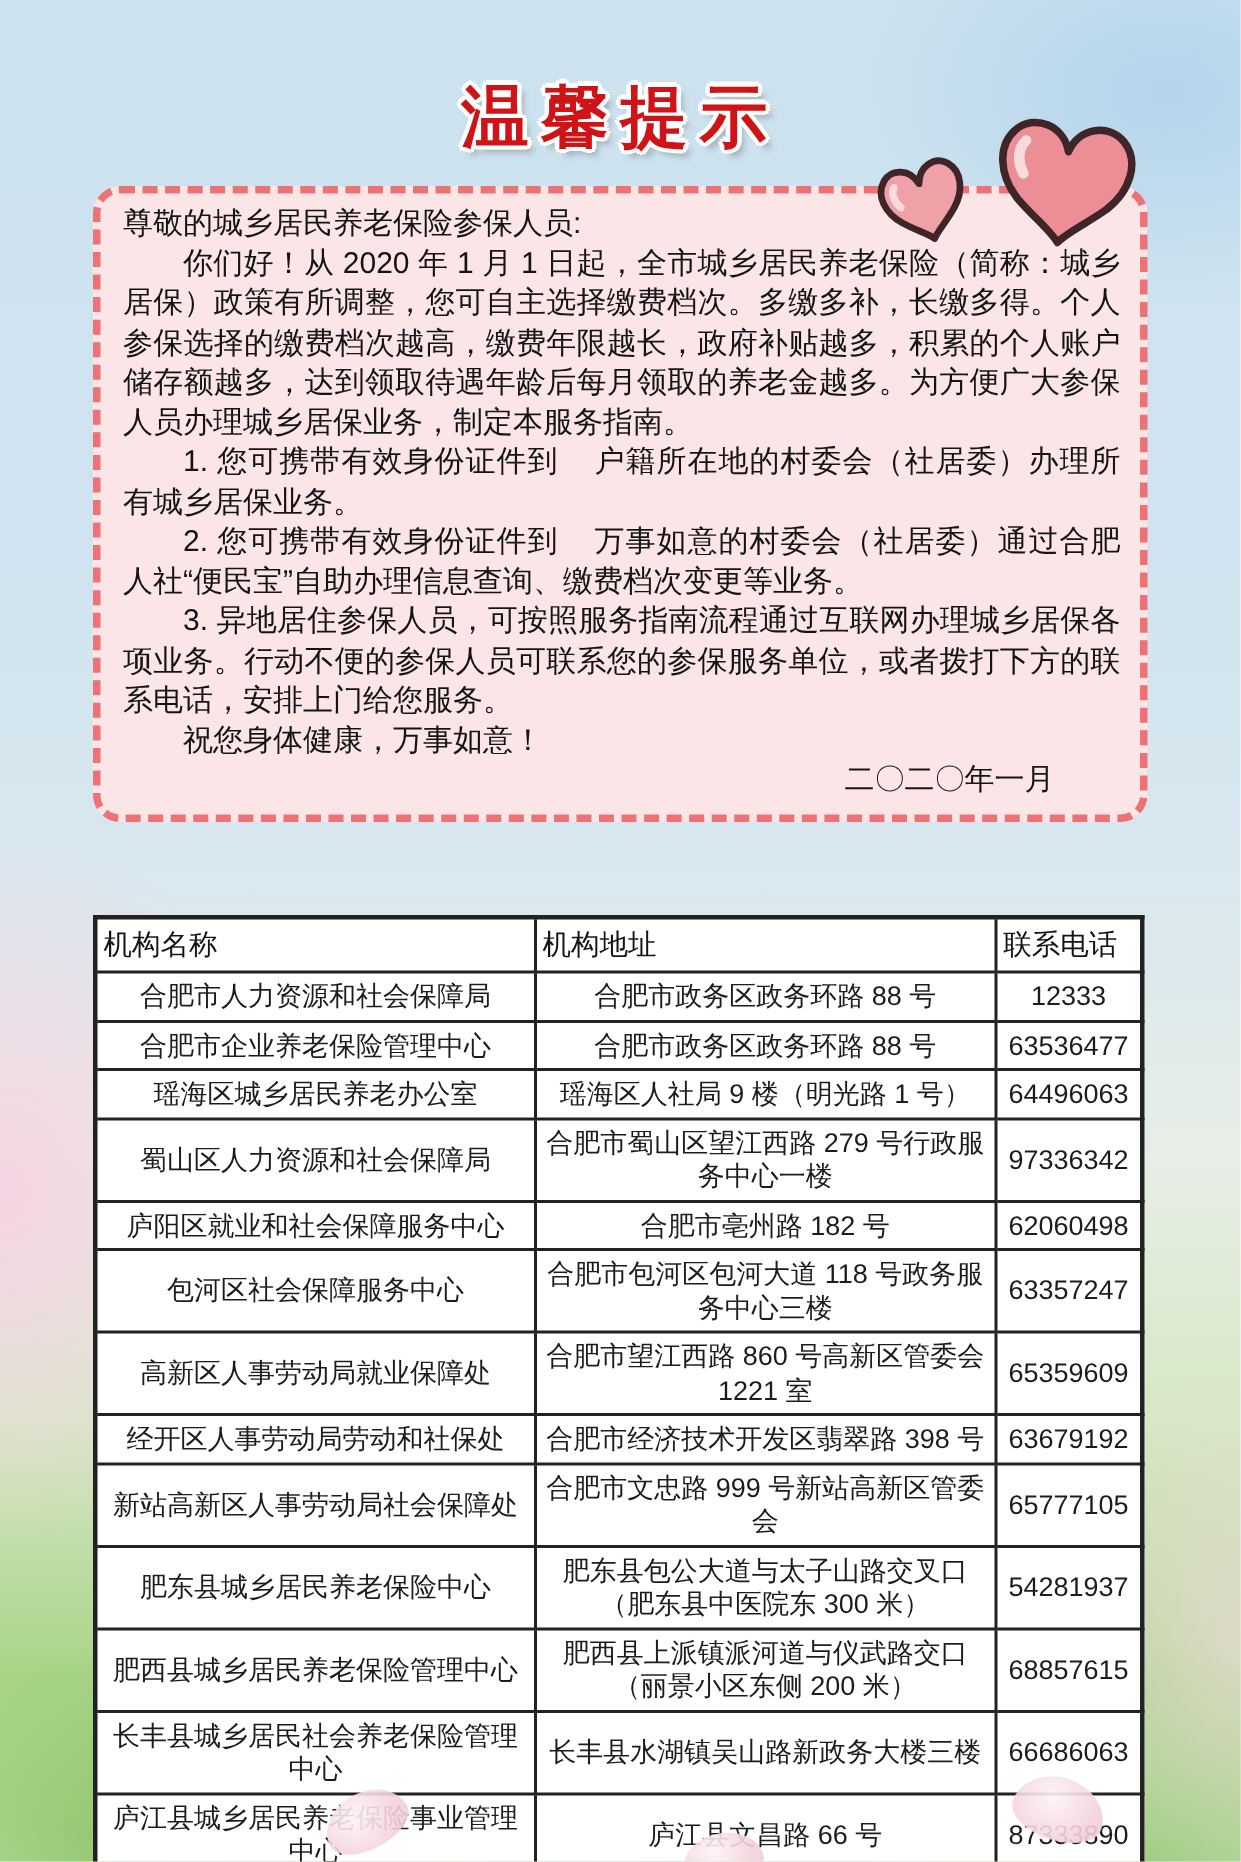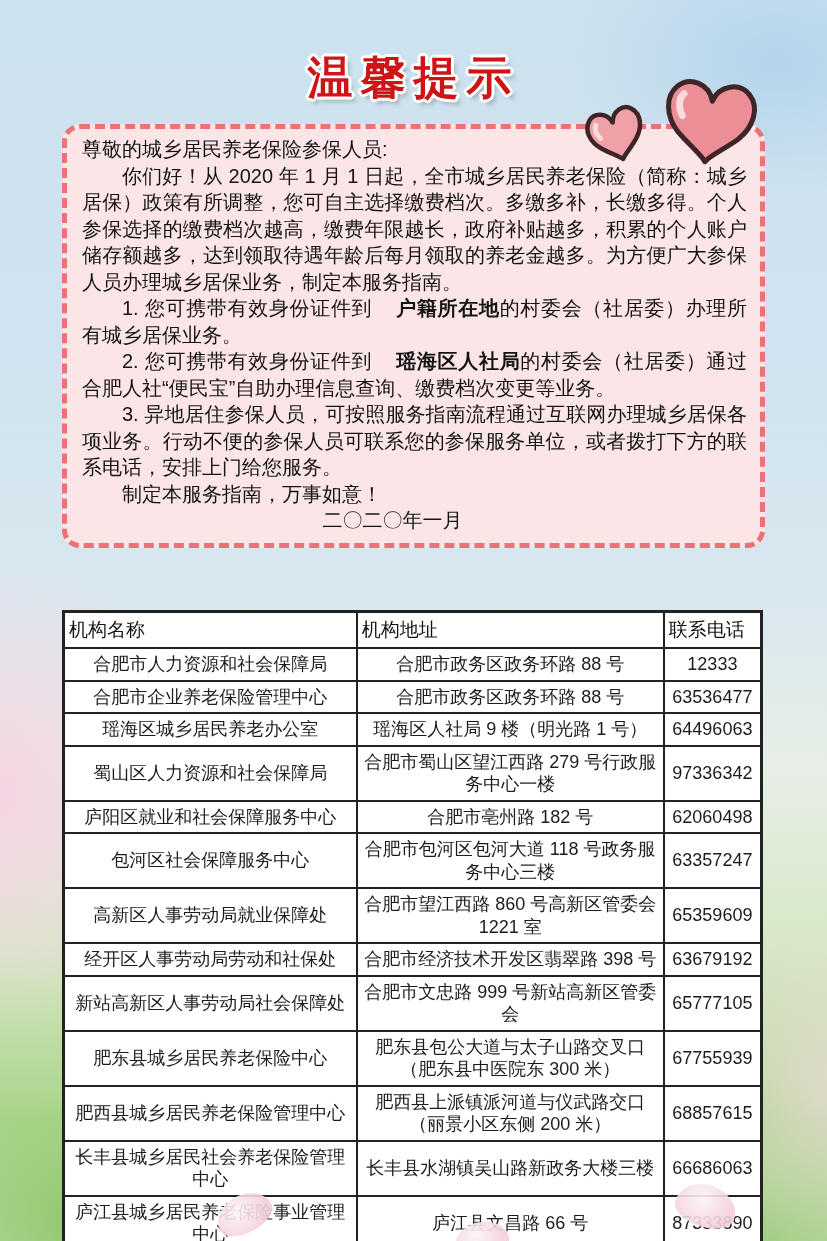--- a/index.html
+++ b/index.html
@@ -51,22 +51,22 @@
     border:5px dashed var(--dash-pink);
     border-radius:18px;
     background:var(--box-pink);
     padding:7px 13px 9px 15px;
     font-size:20px;line-height:26.5px;
     text-align:justify;
   }
   .notice-box p{margin:0;}
   .para{text-indent:2em;}
   .salutation{text-indent:0;}
-  .para b{font-weight:bold;margin-left:24px;}
-  .letter-date{text-align:center;padding-right:2.2em;}
+  .para b{font-weight:normal;margin-left:24px;}
+  .letter-date{text-align:right;padding-right:2.2em;}
   .contact-table{
     position:absolute;top:610px;left:62px;width:701px;
     border-collapse:collapse;background:#ffffff;
     table-layout:fixed;
   }
   .contact-table,
   .contact-table th,
   .contact-table td{border:2px solid var(--table-border);}
   .contact-table{border-width:3px;}
   .contact-table th{
@@ -96,24 +96,24 @@
         <path d="M23 23 C18 29 19 38 24 45" stroke="#fbdadd" stroke-width="7" fill="none" stroke-linecap="round"></path>
       </g>
     </svg>
   </div>
 
   <div class="notice-box">
     <p class="salutation">尊敬的城乡居民养老保险参保人员:</p>
     <div id="letter-paragraphs">
         <p class="para"><span>你们好！从 2020 年 1 月 1 日起，全市城乡居民养老保险（简称：城乡居保）政策有所调整，您可自主选择缴费档次。多缴多补，长缴多得。个人参保选择的缴费档次越高，缴费年限越长，政府补贴越多，积累的个人账户储存额越多，达到领取待遇年龄后每月领取的养老金越多。为方便广大参保人员办理城乡居保业务，制定本服务指南。</span></p>
         <p class="para"><span>1. 您可携带有效身份证件到</span><b>户籍所在地</b><span>的村委会（社居委）办理所有城乡居保业务。</span></p>
-        <p class="para"><span>2. 您可携带有效身份证件到</span><b>瑶海区人社局</b><span>的村委会（社居委）通过合肥人社“便民宝”自助办理信息查询、缴费档次变更等业务。</span></p>
+        <p class="para"><span>2. 您可携带有效身份证件到</span><b>万事如意</b><span>的村委会（社居委）通过合肥人社“便民宝”自助办理信息查询、缴费档次变更等业务。</span></p>
         <p class="para"><span>3. 异地居住参保人员，可按照服务指南流程通过互联网办理城乡居保各项业务。行动不便的参保人员可联系您的参保服务单位，或者拨打下方的联系电话，安排上门给您服务。</span></p>
       </div>
-    <p class="para">制定本服务指南，万事如意！</p>
+    <p class="para">祝您身体健康，万事如意！</p>
     <p class="letter-date">二〇二〇年一月</p>
   </div>
 
 
   <table class="contact-table">
     <colgroup>
         <col class="c-name">
         <col class="c-addr">
         <col class="c-phone">
       </colgroup>
@@ -166,21 +166,21 @@
           <td>63679192</td>
         </tr>
         <tr>
           <td>新站高新区人事劳动局社会保障处</td>
           <td>合肥市文忠路 999 号新站高新区管委会</td>
           <td>65777105</td>
         </tr>
         <tr>
           <td>肥东县城乡居民养老保险中心</td>
           <td>肥东县包公大道与太子山路交叉口（肥东县中医院东 300 米）</td>
-          <td>67755939</td>
+          <td>54281937</td>
         </tr>
         <tr>
           <td>肥西县城乡居民养老保险管理中心</td>
           <td>肥西县上派镇派河道与仪武路交口（丽景小区东侧 200 米）</td>
           <td>68857615</td>
         </tr>
         <tr>
           <td>长丰县城乡居民社会养老保险管理中心</td>
           <td>长丰县水湖镇吴山路新政务大楼三楼</td>
           <td>66686063</td>

